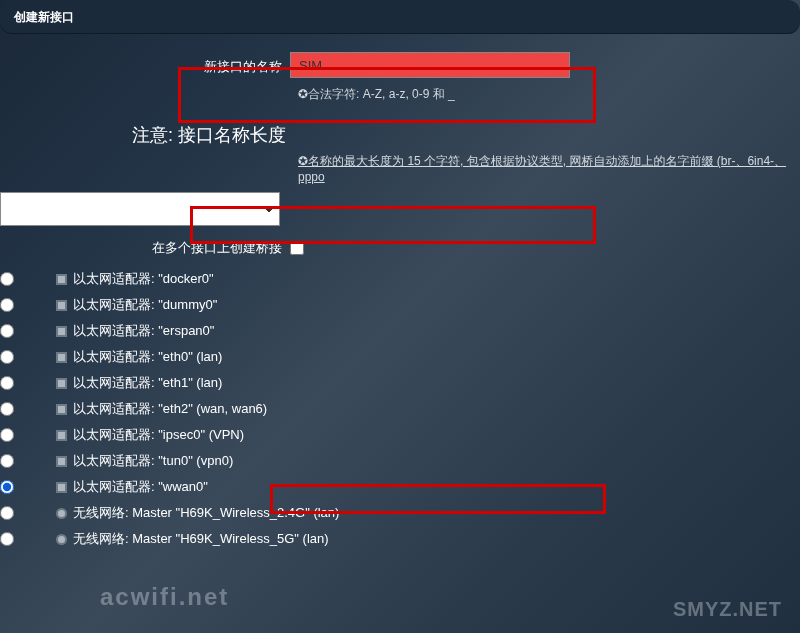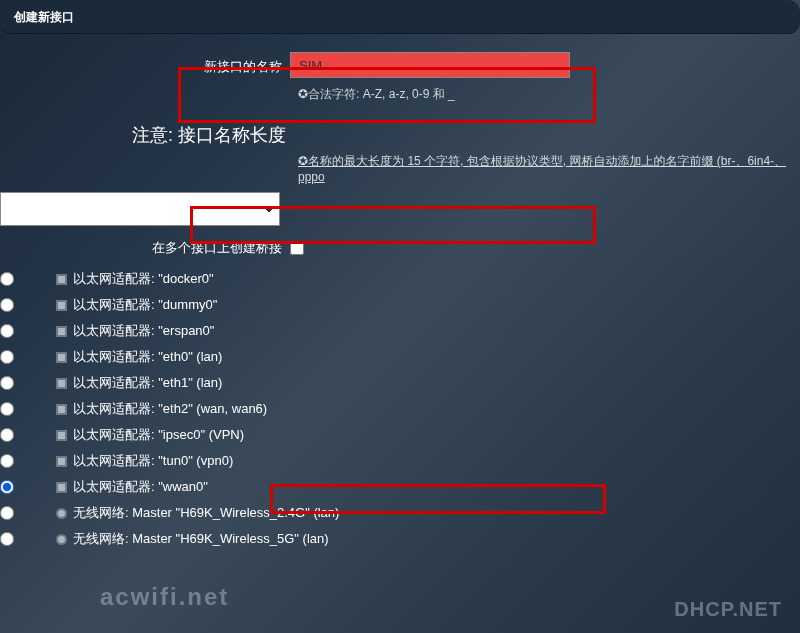--- a/index.html
+++ b/index.html
@@ -185,13 +185,13 @@
       </div>
   </div>
 
 </div>
 
 <div class="redbox rb1"></div>
 <div class="redbox rb2"></div>
 <div class="redbox rb3"></div>
 
 <div class="wm1">acwifi.net</div>
-<div class="wm2">DHCP.NET</div>
+<div class="wm2">SMYZ.NET</div>
 
 </body></html>

